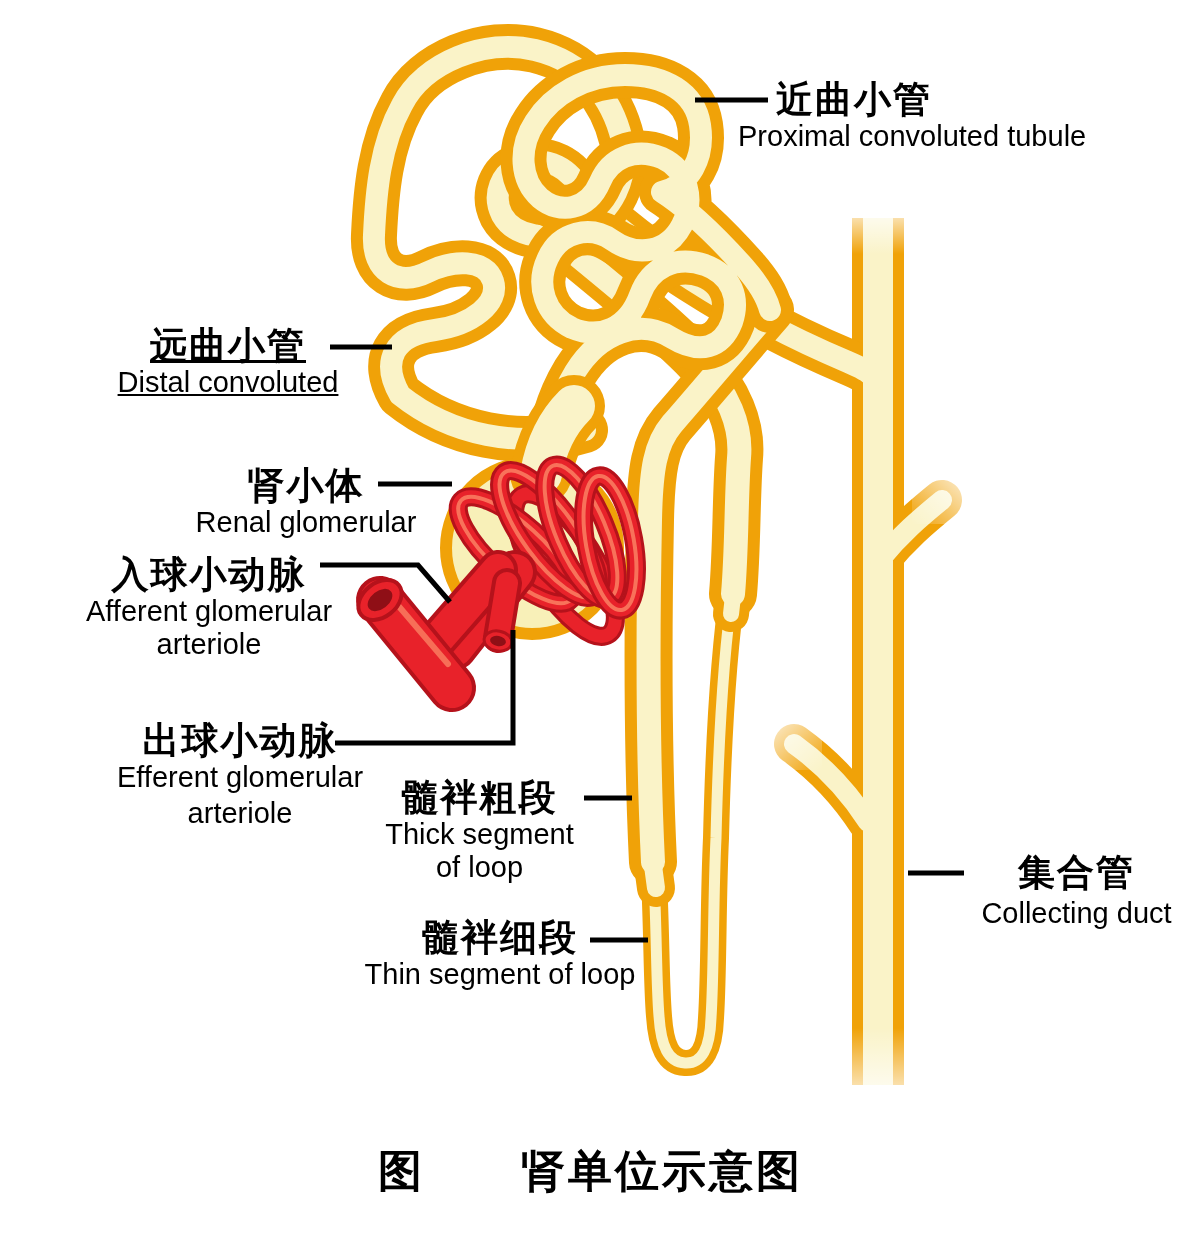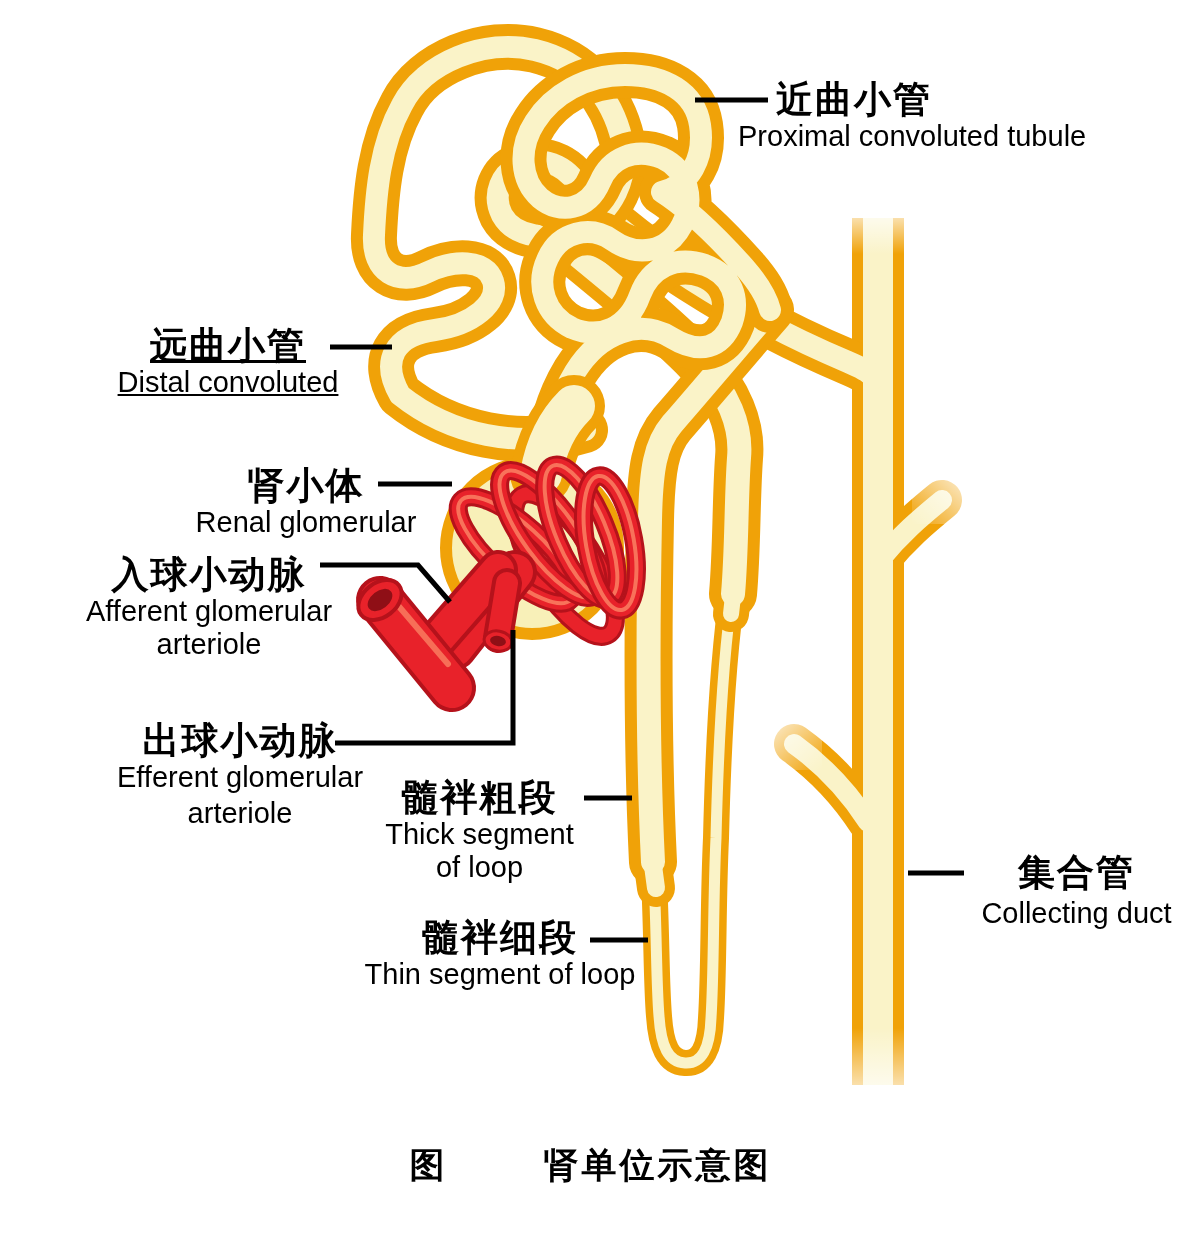--- a/index.html
+++ b/index.html
@@ -4,21 +4,21 @@
 <style>
   html,body{margin:0;padding:0;background:#fff;}
   body{width:1181px;height:1240px;position:relative;overflow:hidden;
        font-family:"Liberation Sans","DejaVu Sans",sans-serif;}
   #stage{position:absolute;left:0;top:0;width:1181px;height:1240px;}
   svg{position:absolute;left:0;top:0;}
   .lbl{position:absolute;text-align:center;color:var(--label-black,#000);}
   .zh{font-size:37px;font-weight:700;line-height:40px;letter-spacing:2px;white-space:nowrap;}
   .en{font-size:29px;font-weight:400;line-height:33px;white-space:nowrap;}
   .caption{position:absolute;left:0;top:1142px;width:1181px;text-align:center;
-           font-size:35px;font-weight:700;color:#000;letter-spacing:3px;}
+           font-size:44px;font-weight:700;color:#000;letter-spacing:3px;}
   .caption .gap{display:inline-block;width:96px;}
 </style>
 </head>
 <body>
 
 <div id="stage">
 
 <svg width="1181" height="1240" viewBox="0 0 1181 1240">
   <defs>
     <linearGradient id="fadeTop" x1="0" y1="0" x2="0" y2="1">

